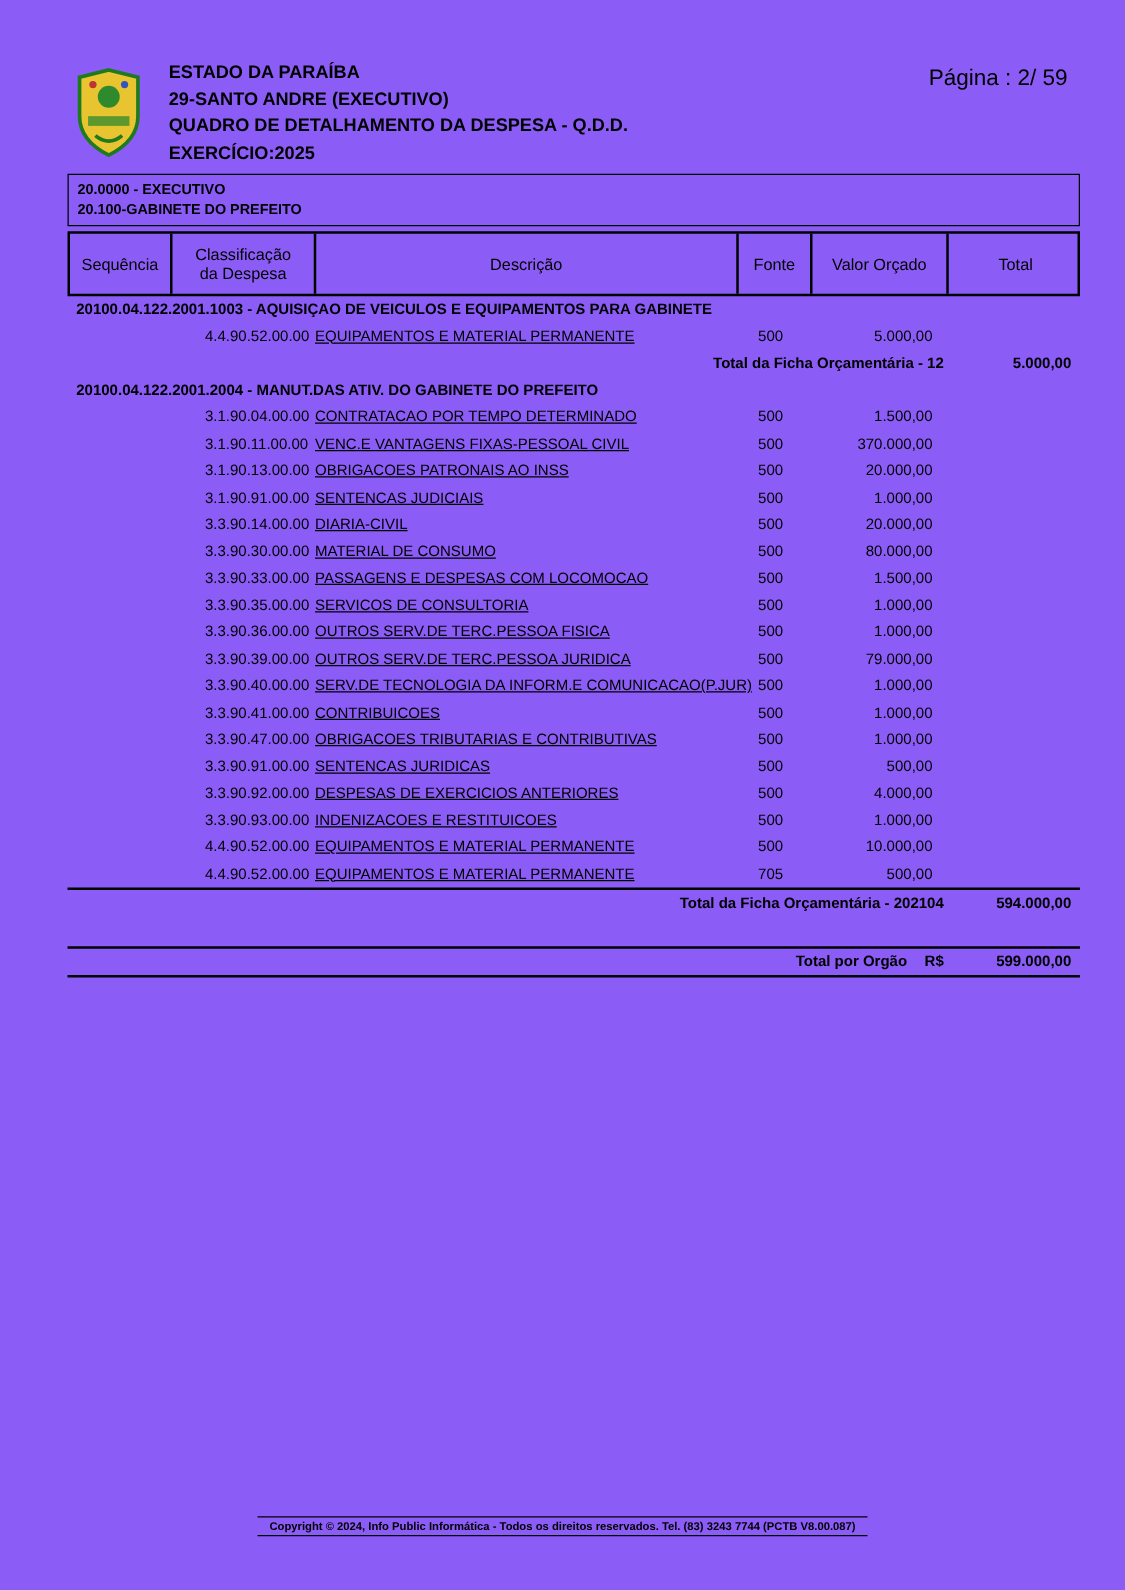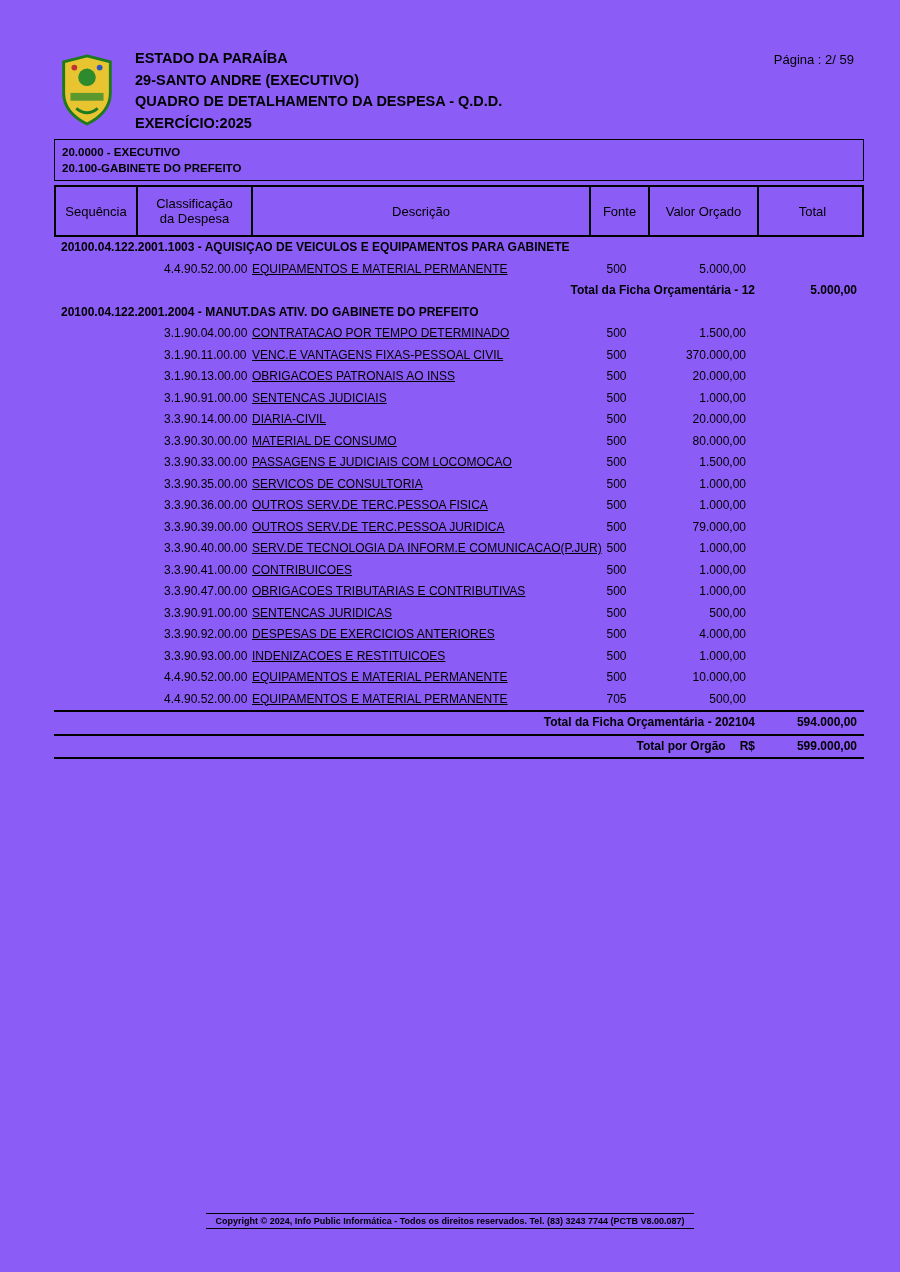--- a/index.html
+++ b/index.html
@@ -7,21 +7,21 @@
   body {
     width:900px; height:1272px; position:relative;
     font-family:"Liberation Sans", sans-serif; color:#000;
     overflow:hidden;
   }
   .page { position:absolute; inset:0; background:#8b5cf6; }
 
   
   .logo { position:absolute; left:57px; top:54px; width:60px; height:72px; }
   .header-text { position:absolute; left:135px; top:48px; font-weight:bold; font-size:14.5px; line-height:21.5px; }
-  .page-label { position:absolute; right:46px; top:52px; font-size:13px; }
+  .page-label { position:absolute; right:46px; top:52px; font-size:18px; }
 
   
   .content { position:absolute; left:54px; top:139px; width:810px; }
   .org-box {
     border:1.5px solid #000; height:42px; padding:4px 0 0 7px;
     font-weight:bold; font-size:11.5px; line-height:16px;
   }
   .thead {
     margin-top:4px;
     display:grid; grid-template-columns:80px 115px 338px 59px 109px 109px;
@@ -37,21 +37,21 @@
   }
   .cell.sec   { grid-column:1 / -1; font-weight:bold; padding-left:7px; white-space:nowrap; }
   .cell.code  { grid-column:2; padding-left:30px; white-space:nowrap; }
   .cell.desc  { grid-column:3; padding-left:3px; white-space:nowrap;text-decoration:underline; }
   .cell.fonte { grid-column:4; text-align:center; }
   .cell.valor { grid-column:5; text-align:right; padding-right:9px; }
   .cell.tot   { grid-column:6; }
   .cell.tlabel { grid-column:1 / 6; font-weight:bold; padding-left:7px;text-align:right; }
   .cell.ttotal { grid-column:6; font-weight:bold; text-align:right; padding-right:7px; }
   .row.lined { border-top:2px solid #000; }
-  .row.org_total { border-top:2px solid #000; border-bottom:2px solid #000; }
+  .row.org_total { border-top:2px solid #000; border-bottom:2px solid #000;margin-top:23px; }
   .cur { margin-left:14px; }
 
   
   .footer {
     position:absolute; top:1213px; left:0; width:900px;
     display:flex; justify-content:center;
   }
   .footer-inner {
     border-top:1px solid #000; border-bottom:1px solid #000;
     padding:2px 10px 2px; font-weight:bold; font-size:9px; 
@@ -156,21 +156,21 @@
         </div>
         <div class="row item">
           <div class="cell code">3.3.90.30.00.00</div>
           <div class="cell desc">MATERIAL DE CONSUMO</div>
           <div class="cell fonte">500</div>
           <div class="cell valor">80.000,00</div>
           <div class="cell tot"></div>
         </div>
         <div class="row item">
           <div class="cell code">3.3.90.33.00.00</div>
-          <div class="cell desc">PASSAGENS E JUDICIAIS COM LOCOMOCAO</div>
+          <div class="cell desc">PASSAGENS E DESPESAS COM LOCOMOCAO</div>
           <div class="cell fonte">500</div>
           <div class="cell valor">1.500,00</div>
           <div class="cell tot"></div>
         </div>
         <div class="row item">
           <div class="cell code">3.3.90.35.00.00</div>
           <div class="cell desc">SERVICOS DE CONSULTORIA</div>
           <div class="cell fonte">500</div>
           <div class="cell valor">1.000,00</div>
           <div class="cell tot"></div>

